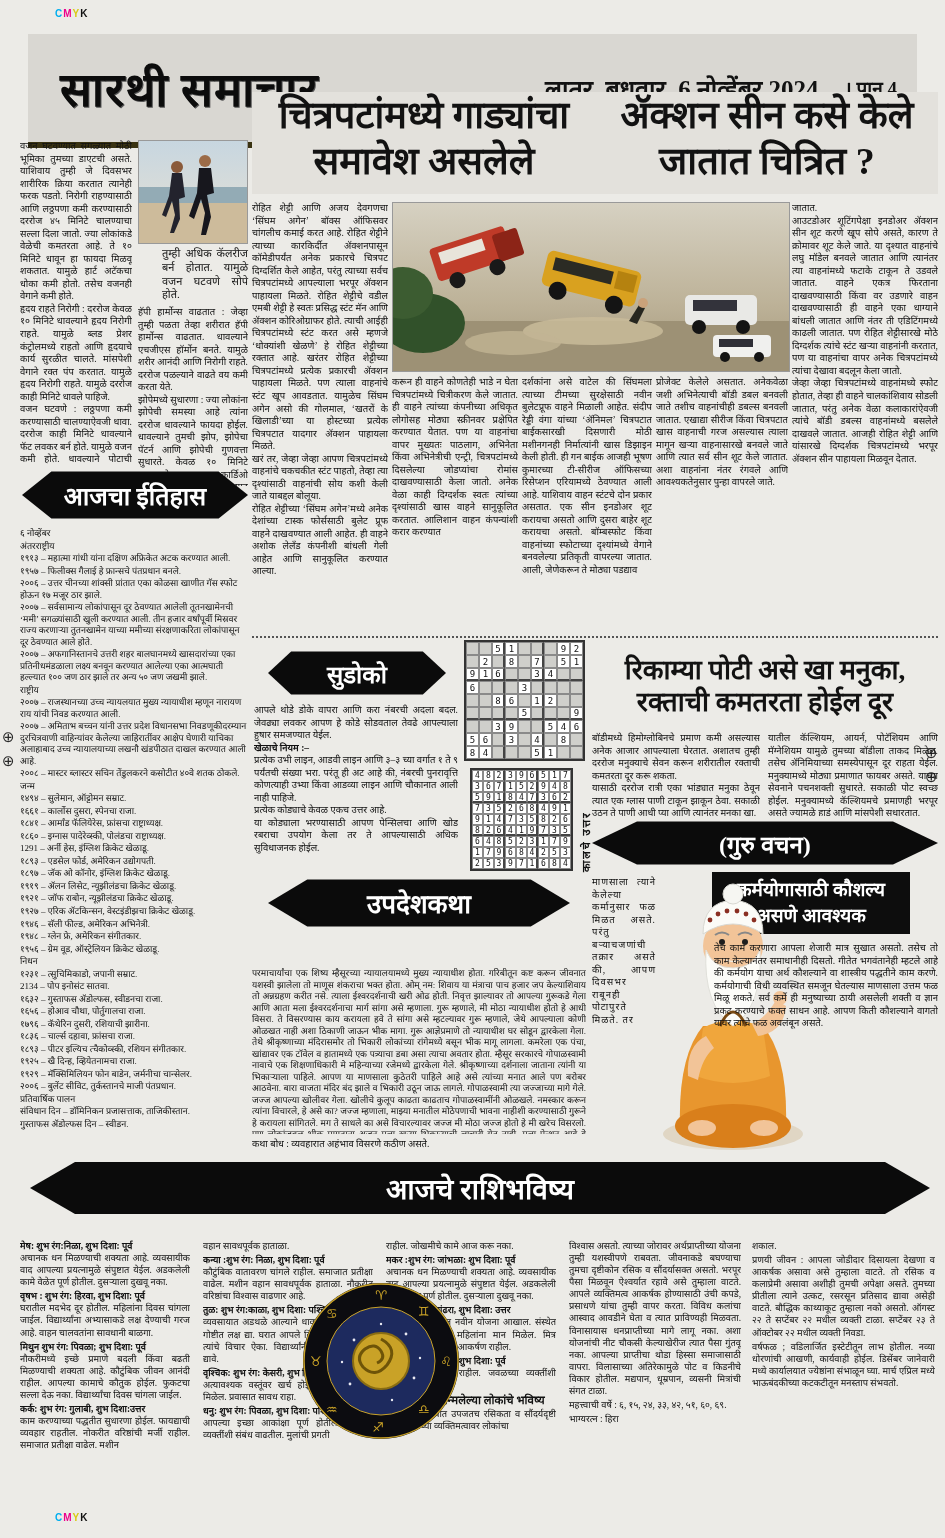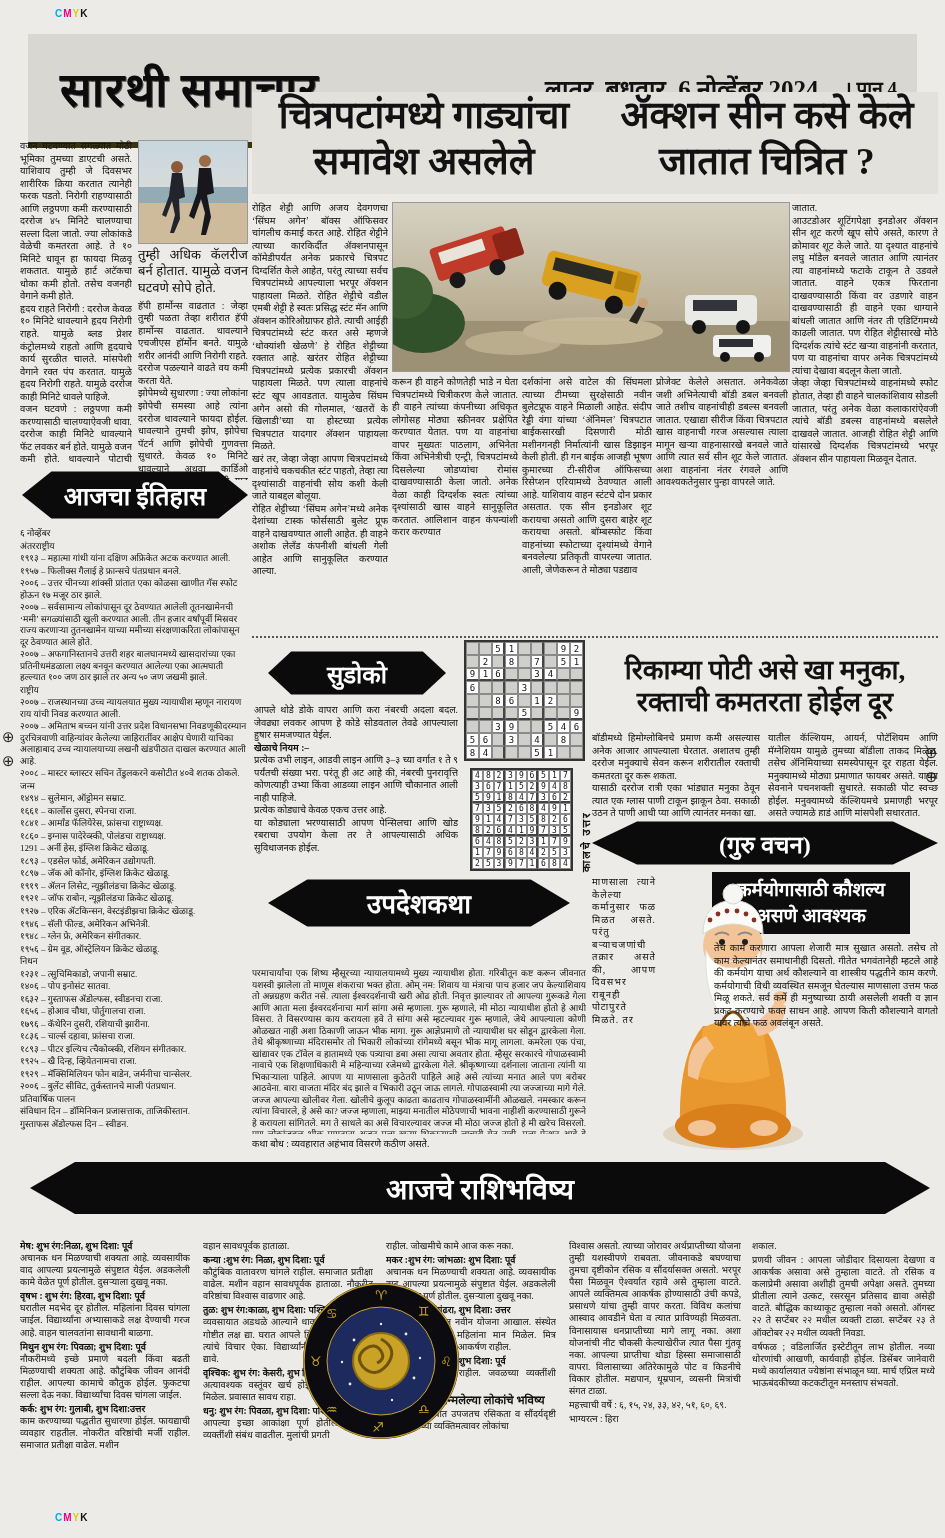--- a/index.html
+++ b/index.html
@@ -23,21 +23,21 @@
 
   
   .ribbon{background:#0b0b0b;color:#fff;display:flex;align-items:center;justify-content:center;font-weight:bold;clip-path:polygon(0 50%,13% 3%,87% 3%,100% 50%,87% 97%,13% 97%);}
   .ribbon-wide{clip-path:polygon(0 50%,5% 0,95% 0,100% 50%,95% 100%,5% 100%);}
 
   
   .la-head{left:20px;top:84px;width:228px;font-size:21px;line-height:1.3;font-weight:bold;text-align:center;}
   .small-body{font-size:9.5px;line-height:1.32;}
   .tiny-body{font-size:9px;line-height:1.28;}
   .photo-frame{border:1px solid #999;background:#fff;}
-  .caption{font-size:13px;line-height:1.25;margin-top:3px;}
+  .caption{font-size:11px;line-height:1.25;margin-top:3px;margin-left:24px;}
 
   
   .hist-item{margin-bottom:1px;}
 
   
   .main-head{left:252px;top:92px;width:686px;height:102px;background:#e3e1dc;display:flex;flex-direction:row;justify-content:center;text-align:center;font-weight:bold;font-size:38px;line-height:1.22;}
   .news-col{font-size:9.5px;line-height:1.32;}
 
   .dotted{border-top:2px dotted #555;}
 
@@ -139,21 +139,21 @@
       <div class="hist-item">१८९३ – एडसेल फोर्ड, अमेरिकन उद्योगपती.</div>
       <div class="hist-item">१८९७ – जॅक ओ कॉनोर, इंग्लिश क्रिकेट खेळाडू.</div>
       <div class="hist-item">१९१९ – ॲलन लिसेट, न्यूझीलंडचा क्रिकेट खेळाडू.</div>
       <div class="hist-item">१९२१ – जॉफ राबोन, न्यूझीलंडचा क्रिकेट खेळाडू.</div>
       <div class="hist-item">१९२७ – एरिक ॲटकिन्सन, वेस्टइंडीझचा क्रिकेट खेळाडू.</div>
       <div class="hist-item">१९४६ – सॅली फील्ड, अमेरिकन अभिनेत्री.</div>
       <div class="hist-item">१९४८ – ग्लेन फ्रे, अमेरिकन संगीतकार.</div>
       <div class="hist-item">१९५६ – ग्रेम वूड, ऑस्ट्रेलियन क्रिकेट खेळाडू.</div>
       <div class="hist-item">निधन</div>
       <div class="hist-item">१२३१ – त्सुचिमिकाडो, जपानी सम्राट.</div>
-      <div class="hist-item">१४०६ – पोप इनोसंट सातवा.</div>
+      <div class="hist-item">2134 – पोप इनोसंट सातवा.</div>
       <div class="hist-item">१६३२ – गुस्ताफस ॲडोल्फस, स्वीडनचा राजा.</div>
       <div class="hist-item">१६५६ – होआव चौथा, पोर्तुगालचा राजा.</div>
       <div class="hist-item">१७९६ – कॅथेरिन दुसरी, रशियाची झारीना.</div>
       <div class="hist-item">१८३६ – चार्ल्स दहावा, फ्रांसचा राजा.</div>
       <div class="hist-item">१८९३ – पीटर इल्यिच त्चैकोव्स्की, रशियन संगीतकार.</div>
       <div class="hist-item">१९२५ – खै दिन्ह, व्हियेतनामचा राजा.</div>
       <div class="hist-item">१९२९ – मॅक्सिमिलियन फोन बाडेन, जर्मनीचा चान्सेलर.</div>
       <div class="hist-item">२००६ – बुलेंट सीविट, तुर्कस्तानचे माजी पंतप्रधान.</div>
       <div class="hist-item">प्रतिवार्षिक पालन</div>
       <div class="hist-item">संविधान दिन – डॉमिनिकन प्रजासत्ताक, ताजिकीस्तान.</div>

